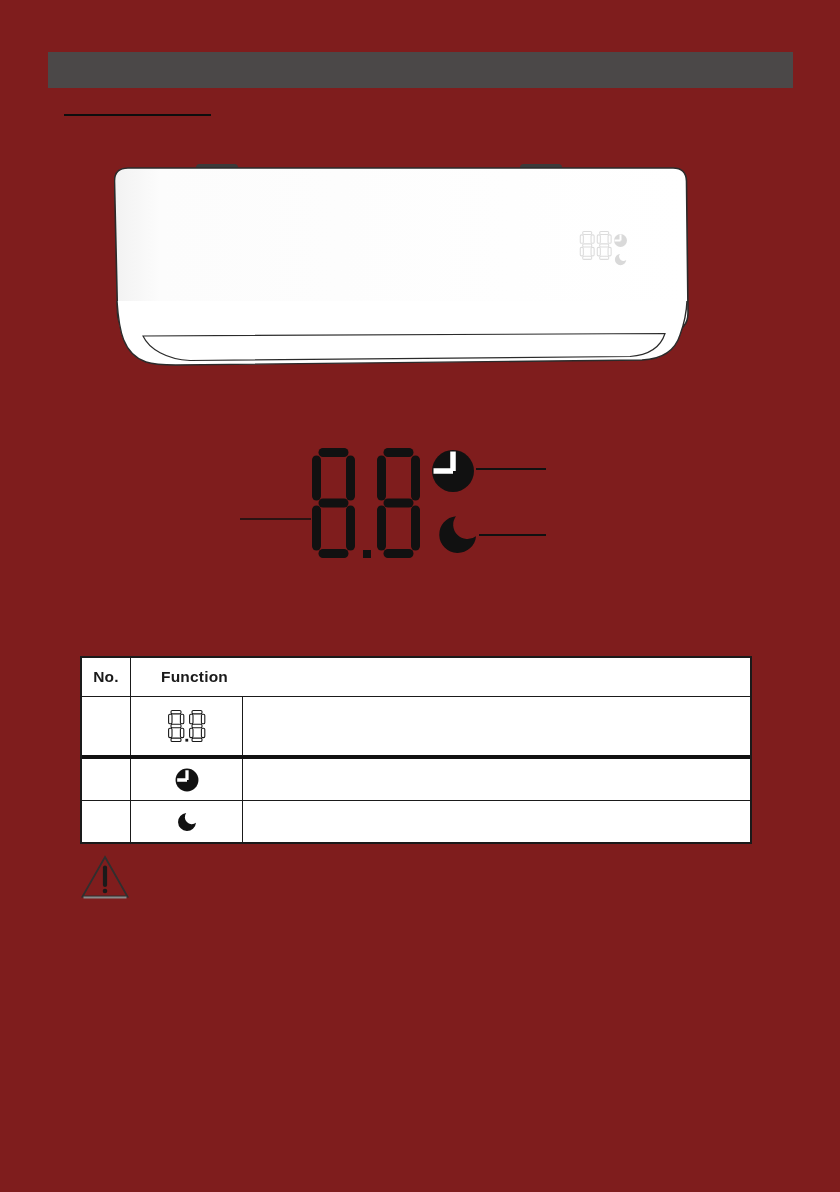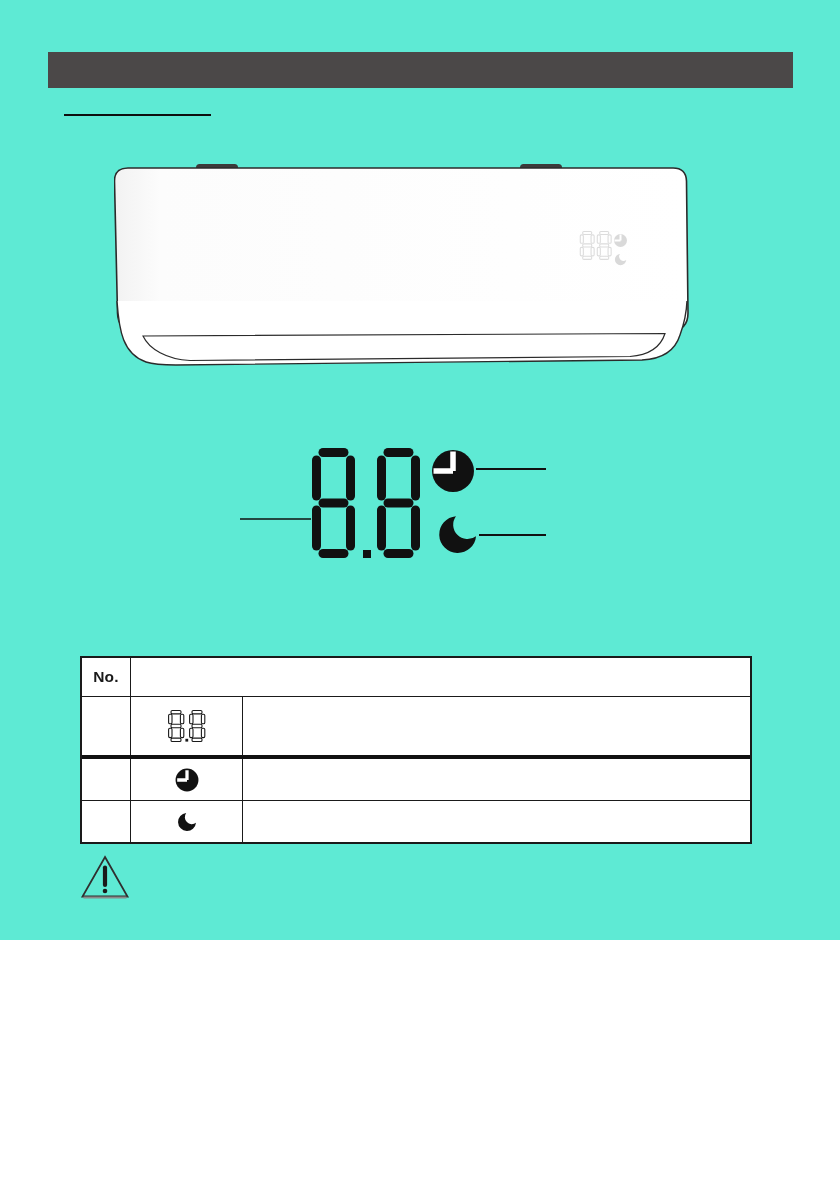--- a/index.html
+++ b/index.html
@@ -1,17 +1,17 @@
 <!DOCTYPE html>
 <html><head>
 <meta charset="utf-8">
 <style>
   html,body{margin:0;padding:0;background:#ffffff;}
   #page{
-    position:relative;width:840px;height:940px;background:#5eead4;overflow:hidden;
+    position:relative;width:840px;height:1192px;background:#7f1d1d;overflow:hidden;
     font-family:"Liberation Sans", sans-serif;color:#1a1a1a;
   }
   
   .title-bar{
     position:absolute;left:48px;top:52px;width:745px;height:36px;
     background:#4b4848;
   }
   
   .heading-underline{
     position:absolute;left:64px;top:114px;width:147px;height:2px;background:#0e0e0e;
@@ -131,20 +131,21 @@
 
     <g transform="translate(195,72) scale(2.05)" fill="#111">
       <path d="M21 12.79A9 9 0 1 1 11.21 3A7 7 0 0 0 21 12.79z"></path>
     </g>
     <line x1="241" y1="97" x2="308" y2="97" stroke="#111" stroke-width="2"></line>
   </svg>
 
   <div class="led-table">
     <div class="t-row t-head r-head">
       <div class="t-cell c1">No.</div>
+      <div class="t-cell c3">Function</div>
     </div>
 
     <div class="t-row r-display">
       <div class="t-cell c1"></div>
       <div class="t-cell c2">
         <svg width="38" height="34" viewBox="0 0 38 34">
           <g fill="#ffffff" stroke="#1a1a1a" stroke-width="1.1">
             <g transform="translate(0,1)">
               <rect x="3" y="0.5" width="10" height="3.4" rx="1.3"></rect>
                 <rect x="3" y="14.3" width="10" height="3.4" rx="1.3"></rect>

